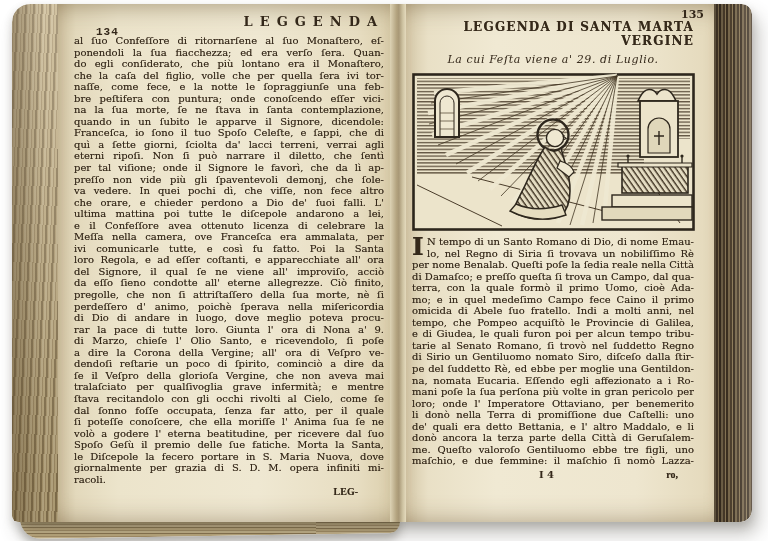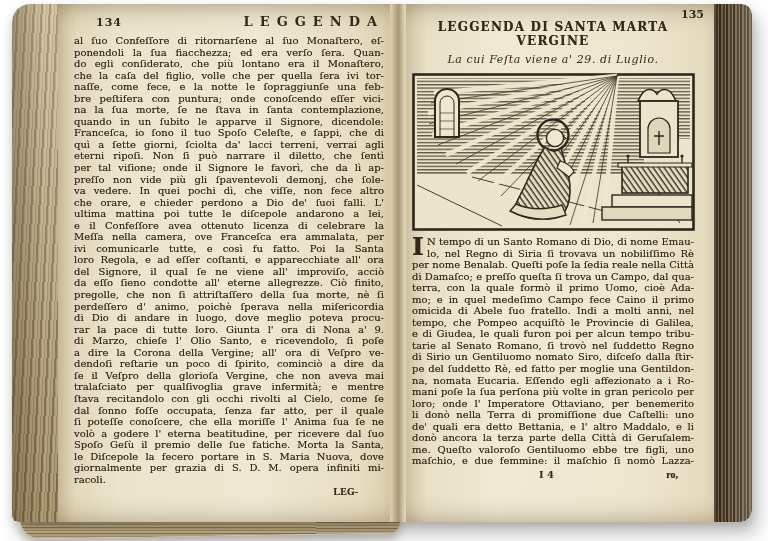--- a/index.html
+++ b/index.html
@@ -30,34 +30,34 @@
     box-shadow:inset 0 20px 26px -20px rgba(95,72,38,.55),inset 0 -18px 24px -18px rgba(95,72,38,.45);}
   .left-page{width:332px;padding:10px 6px 0 16px;
     background:linear-gradient(to right,#cdbf9e 0,#e3d9bc 18px,#ece4cb 60px,#efe8d2 200px,#e7ddc1 300px,#dcd0ae 100%);}
   .gutter{width:16px;
     background:linear-gradient(to right,#ddd3b5,#b2a27e 42%,#a89877 55%,#cfc4a3 80%,#e4dabd);}
   .right-page{width:308px;padding:6px 20px 0 6px;
     background:linear-gradient(to right,#d5c8a8 0,#e9e0c6 22px,#f0e9d3 90px,#eee6cf 230px,#e4d9bb 100%);}
   
   .page-head{position:relative;height:18px;margin-bottom:3px;}
   .pageno{font-size:11px;font-weight:bold;letter-spacing:1px;}
-  .left-page .pageno{position:absolute;left:22px;top:2px;}
+  .left-page .pageno{position:absolute;left:22px;top:12px;font-family:Liberation Mono, monospace;}
   .running-title{display:block;text-align:right;font-size:13px;font-weight:bold;letter-spacing:7px;}
   .body{width:100%;}
   .tline{font-size:10px;line-height:11.55px;height:11.55px;white-space:nowrap;
     text-align:justify;text-align-last:justify;overflow:hidden;
     text-shadow:0 0 .4px rgba(52,38,20,.55);}
   .tline.indent{padding-left:15px;}
   .tline.nojust{text-align-last:left;}
   .foot{position:relative;height:14px;margin-top:1px;}
   .catchword{font-size:10px;font-weight:bold;text-shadow:0 0 .4px rgba(52,38,20,.55);font-family:Liberation Serif, serif;}
   .foot .catchword{position:absolute;right:26px;top:0;}
   
   .rp-pageno{position:absolute;right:10px;top:4px;font-size:11px;font-weight:bold;}
-  .rp-title{margin-top:10px;text-align:center;font-size:12px;font-weight:bold;letter-spacing:1.2px;
+  .rp-title{margin-top:10px;text-align:right;font-size:12px;font-weight:bold;letter-spacing:1.2px;
     text-shadow:0 0 .4px rgba(52,38,20,.55);}
   .rp-subtitle{margin-top:5px;text-align:center;font-size:11px;font-style:italic;letter-spacing:.6px;}
   .woodcut{width:283px;height:158px;margin:7px auto 5px auto;}
   .dc-wrap{position:relative;}
   .dropcap{position:absolute;left:0;top:-1px;font-size:25px;line-height:24px;font-weight:bold;
     text-shadow:0 0 .5px rgba(40,30,15,.7);}
   .foot2{position:relative;height:14px;margin-top:2px;}
   .sig{position:absolute;left:45%;font-size:10px;font-weight:bold;}
   .foot2 .catchword{position:absolute;right:16px;}
 </style>
@@ -187,21 +187,21 @@
               <div class="tline indent">lo, nel Regno di Siria ſi trovava un nobiliſſimo Rè</div>
               <div class="tline">per nome Benalab. Queſti poſe la ſedia reale nella Città</div>
               <div class="tline">di Damaſco; e preſſo queſta ſi trova un Campo, dal qua-</div>
               <div class="tline">terra, con la quale formò il primo Uomo, cioè Ada-</div>
               <div class="tline">mo; e in quel medeſimo Campo fece Caino il primo</div>
               <div class="tline">omicida di Abele ſuo fratello. Indi a molti anni, nel</div>
               <div class="tline">tempo, che Pompeo acquiſtò le Provincie di Galilea,</div>
               <div class="tline">e di Giudea, le quali furon poi per alcun tempo tribu-</div>
               <div class="tline">tarie al Senato Romano, ſi trovò nel ſuddetto Regno</div>
               <div class="tline">di Sirio un Gentiluomo nomato Siro, diſceſo dalla ſtir-</div>
-              <div class="tline">pe del ſuddetto Rè, ed fatto per moglie una Gentildon-</div>
+              <div class="tline">pe del ſuddetto Rè, ed ebbe per moglie una Gentildon-</div>
               <div class="tline">na, nomata Eucaria. Eſſendo egli affezionato a i Ro-</div>
               <div class="tline">mani poſe la ſua perſona più volte in gran pericolo per</div>
               <div class="tline">loro; onde l' Imperatore Ottaviano, per benemerito</div>
               <div class="tline">li donò nella Terra di promiſſione due Caſtelli: uno</div>
               <div class="tline">de' quali era detto Bettania, e l' altro Maddalo, e li</div>
               <div class="tline">donò ancora la terza parte della Città di Geruſalem-</div>
               <div class="tline">me. Queſto valoroſo Gentiluomo ebbe tre figli, uno</div>
               <div class="tline">maſchio, e due femmine: il maſchio ſi nomò Lazza-</div>
             </div>
         </div>

